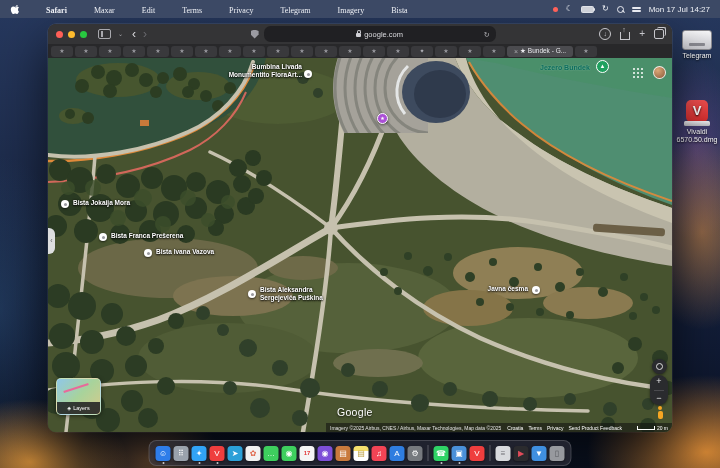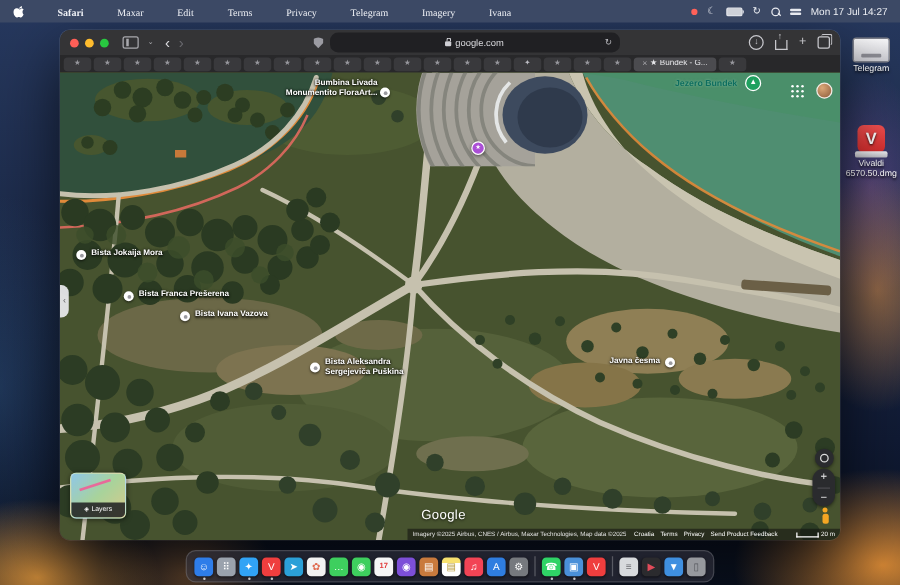--- a/index.html
+++ b/index.html
@@ -153,21 +153,21 @@
           <path fill="#fff" d="M7.1 2.1c.5-.7 1.5-1.2 2.2-1.2.1.8-.2 1.6-.7 2.2-.5.6-1.3 1.1-2.1 1-.1-.8.2-1.5.6-2zm2.7 4.3c0-1.5 1.2-2.2 1.2-2.2S10.1 2.9 8.6 2.9c-1 0-1.8.6-2.3.6-.5 0-1.4-.6-2.3-.6C2.3 2.9 1 4.3 1 6.5c0 1.4.5 2.9 1.2 3.9.6.9 1.2 1.6 2 1.6.8 0 1.1-.5 2-.5s1.2.5 2 .5c.9 0 1.5-.8 2-1.6.4-.6.6-1.1.8-1.5-1-.4-1.2-1.5-1.2-2.5z"></path>
         </svg>
     </span>
   <span class="menu-item bold">Safari</span>
       <span class="menu-item">Maxar</span>
       <span class="menu-item">Edit</span>
       <span class="menu-item">Terms</span>
       <span class="menu-item">Privacy</span>
       <span class="menu-item">Telegram</span>
       <span class="menu-item">Imagery</span>
-      <span class="menu-item">Ivana</span>
+      <span class="menu-item">Bista</span>
     </div>
   <div class="menu-right">
     <span class="mb-dot"></span>
     <span class="mb-moon">☾</span>
     <span class="mb-batt"></span>
     <span class="mb-sync">↻</span>
     <span class="mb-search"></span>
     <span class="mb-cc">
         <i></i>
         <i></i>

